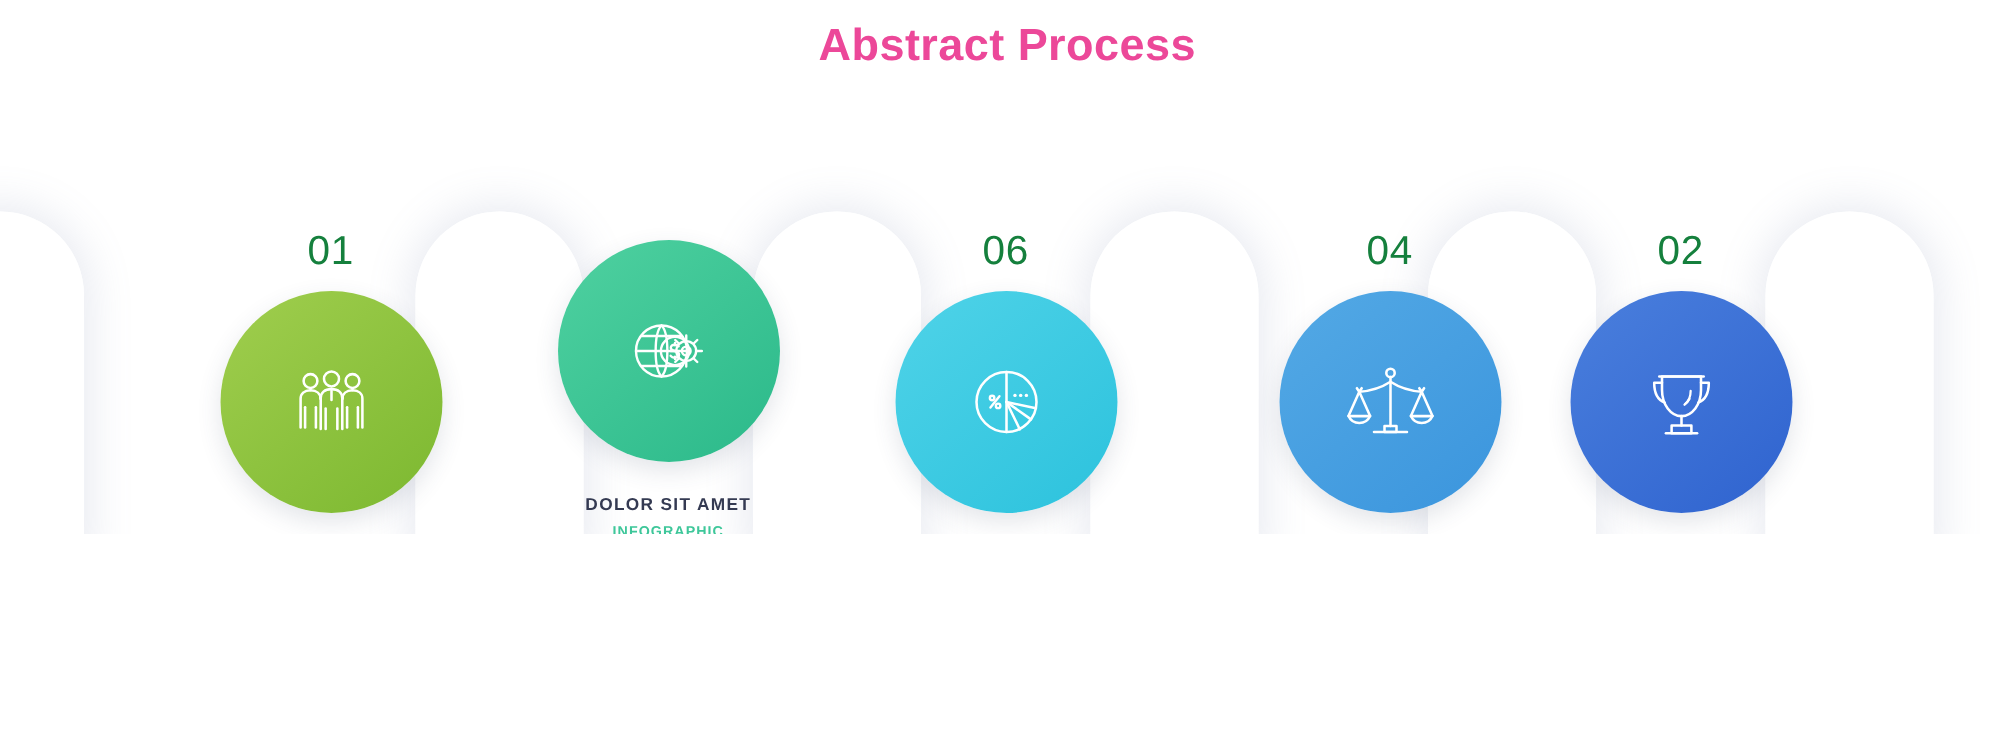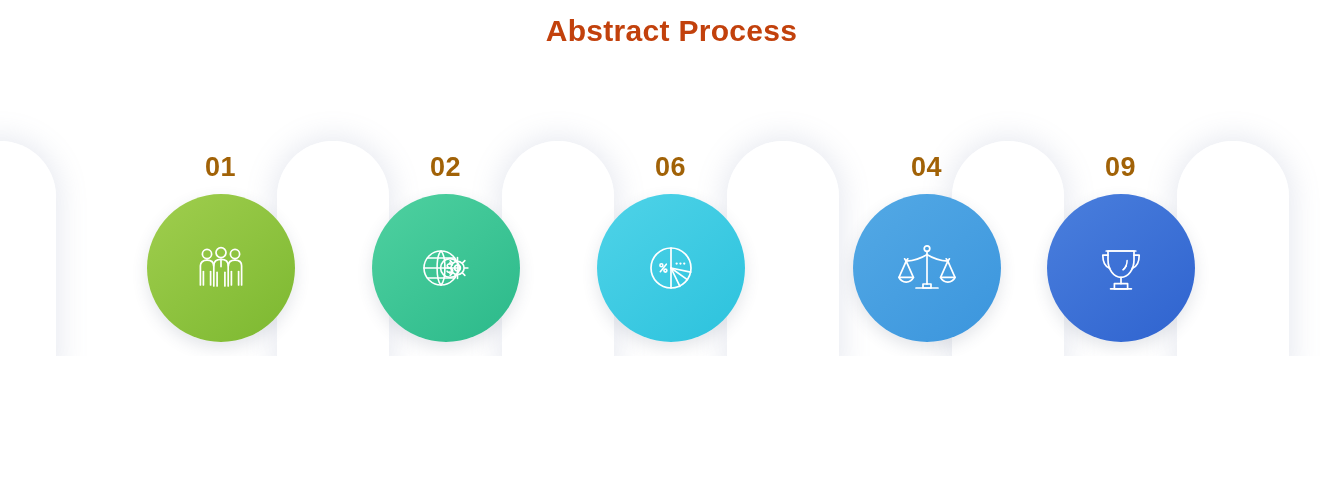--- a/index.html
+++ b/index.html
@@ -23,21 +23,21 @@
   
   #page-title {
     position: absolute;
     top: 14px;
     left: 0;
     width: 1343px;
     text-align: center;
     font-size: 30px;
     font-weight: bold;
     letter-spacing: 0.3px;
-    color: #c2410c;
+    color: #ec4899;
   }
 
   
   #arch-band {
     position: absolute;
     left: 0;
     top: 0;
     width: 1343px;
     height: 500px;
     pointer-events: none;
@@ -66,22 +66,22 @@
   
   .step {
     position: absolute;
     width: 225px;
     top: 150px;
   }
 
   .step-number {
     text-align: center;
     font-size: 27px;
-    font-weight: bold;
-    color: #a16207;
+    font-weight: normal;
+    color: #15803d;
     letter-spacing: 0.5px;
     height: 34px;
     line-height: 34px;
   }
 
   .step-circle {
     position: relative;
     width: 148px;
     height: 148px;
     margin: 10px auto 0 auto;
@@ -164,21 +164,20 @@
           </span>
     </div>
 
     <div class="step-title">LOREM IPSUM</div>
 
     <div class="step-subtitle" style="color:#8dc63f;">INFOGRAPHIC</div>
 
     <div class="step-body">Lorem ipsum dolor sit amet, consectetur adipiscing elit, sed do eiusmod tempor incididunt.</div>
   </div>
       <div class="step" style="left: 333px;">
-    <div class="step-number">02</div>
 
     <div class="step-circle" style="background: linear-gradient(140deg, #4fd1a0 0%, #2bb98a 100%);">
       <span class="step-icon">
     <svg width="60" height="60" viewBox="0 0 60 60" fill="none" stroke="#ffffff" stroke-width="1.6" stroke-linecap="round" stroke-linejoin="round">
       <circle cx="25" cy="30" r="17"></circle>
       <path d="M25 13c-5.2 5-5.2 29 0 34"></path>
       <path d="M25 13c5.2 5 5.2 29 0 34"></path>
       <path d="M8 30h34"></path>
       <path d="M11.5 20h27"></path>
       <path d="M11.5 40h27"></path>
@@ -254,21 +253,21 @@
           </span>
     </div>
 
     <div class="step-title">MAGNA ALIQUA</div>
 
     <div class="step-subtitle" style="color:#4a9fe0;">INFOGRAPHIC</div>
 
     <div class="step-body">Lorem ipsum dolor sit amet, consectetur adipiscing elit, sed do eiusmod tempor incididunt.</div>
   </div>
       <div class="step" style="left: 1008px;">
-    <div class="step-number">09</div>
+    <div class="step-number">02</div>
 
     <div class="step-circle" style="background: linear-gradient(140deg, #4a7fdd 0%, #2f63cf 100%);">
       <span class="step-icon">
     <svg width="58" height="58" viewBox="0 0 58 58" fill="none" stroke="#ffffff" stroke-width="1.7" stroke-linecap="round" stroke-linejoin="round">
       <path d="M16 12h26v9c0 9.6-5.8 17.4-13 17.4S16 30.6 16 21v-9z"></path>
       <path d="M14.2 12h29.6"></path>
       <path d="M16 16.2h-5.2c0 6.8 2.6 11.6 7 13.2"></path>
       <path d="M42 16.2h5.2c0 6.8-2.6 11.6-7 13.2"></path>
       <path d="M29 38.4v6.2"></path>
       <path d="M22.4 44.6h13.2v5.2H22.4z"></path>

